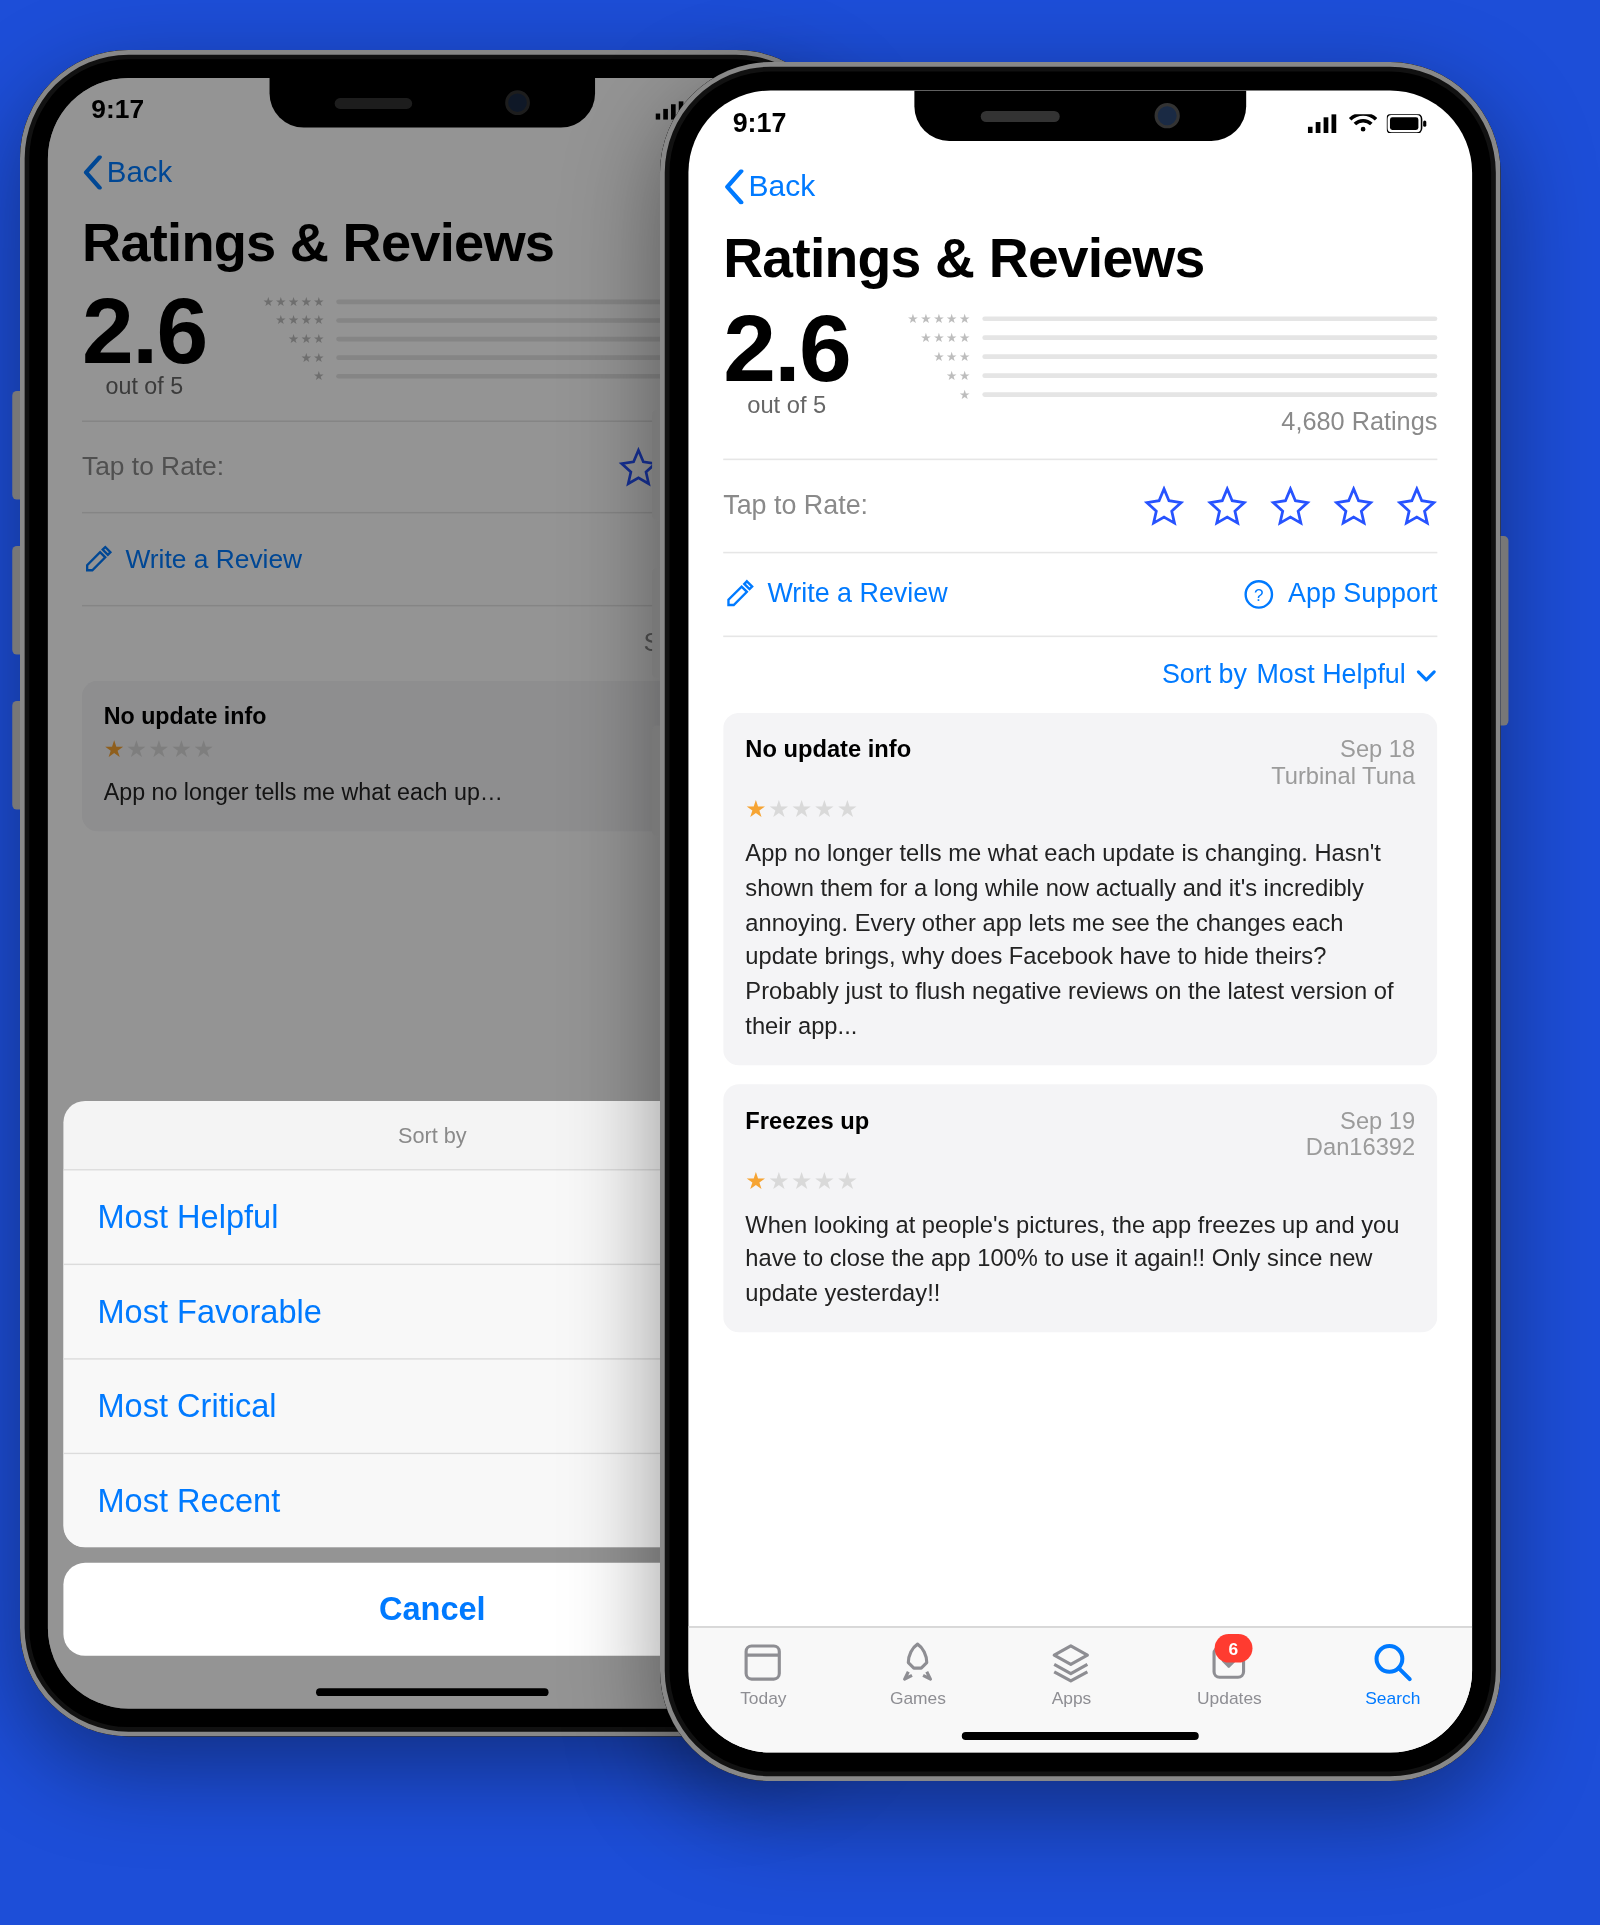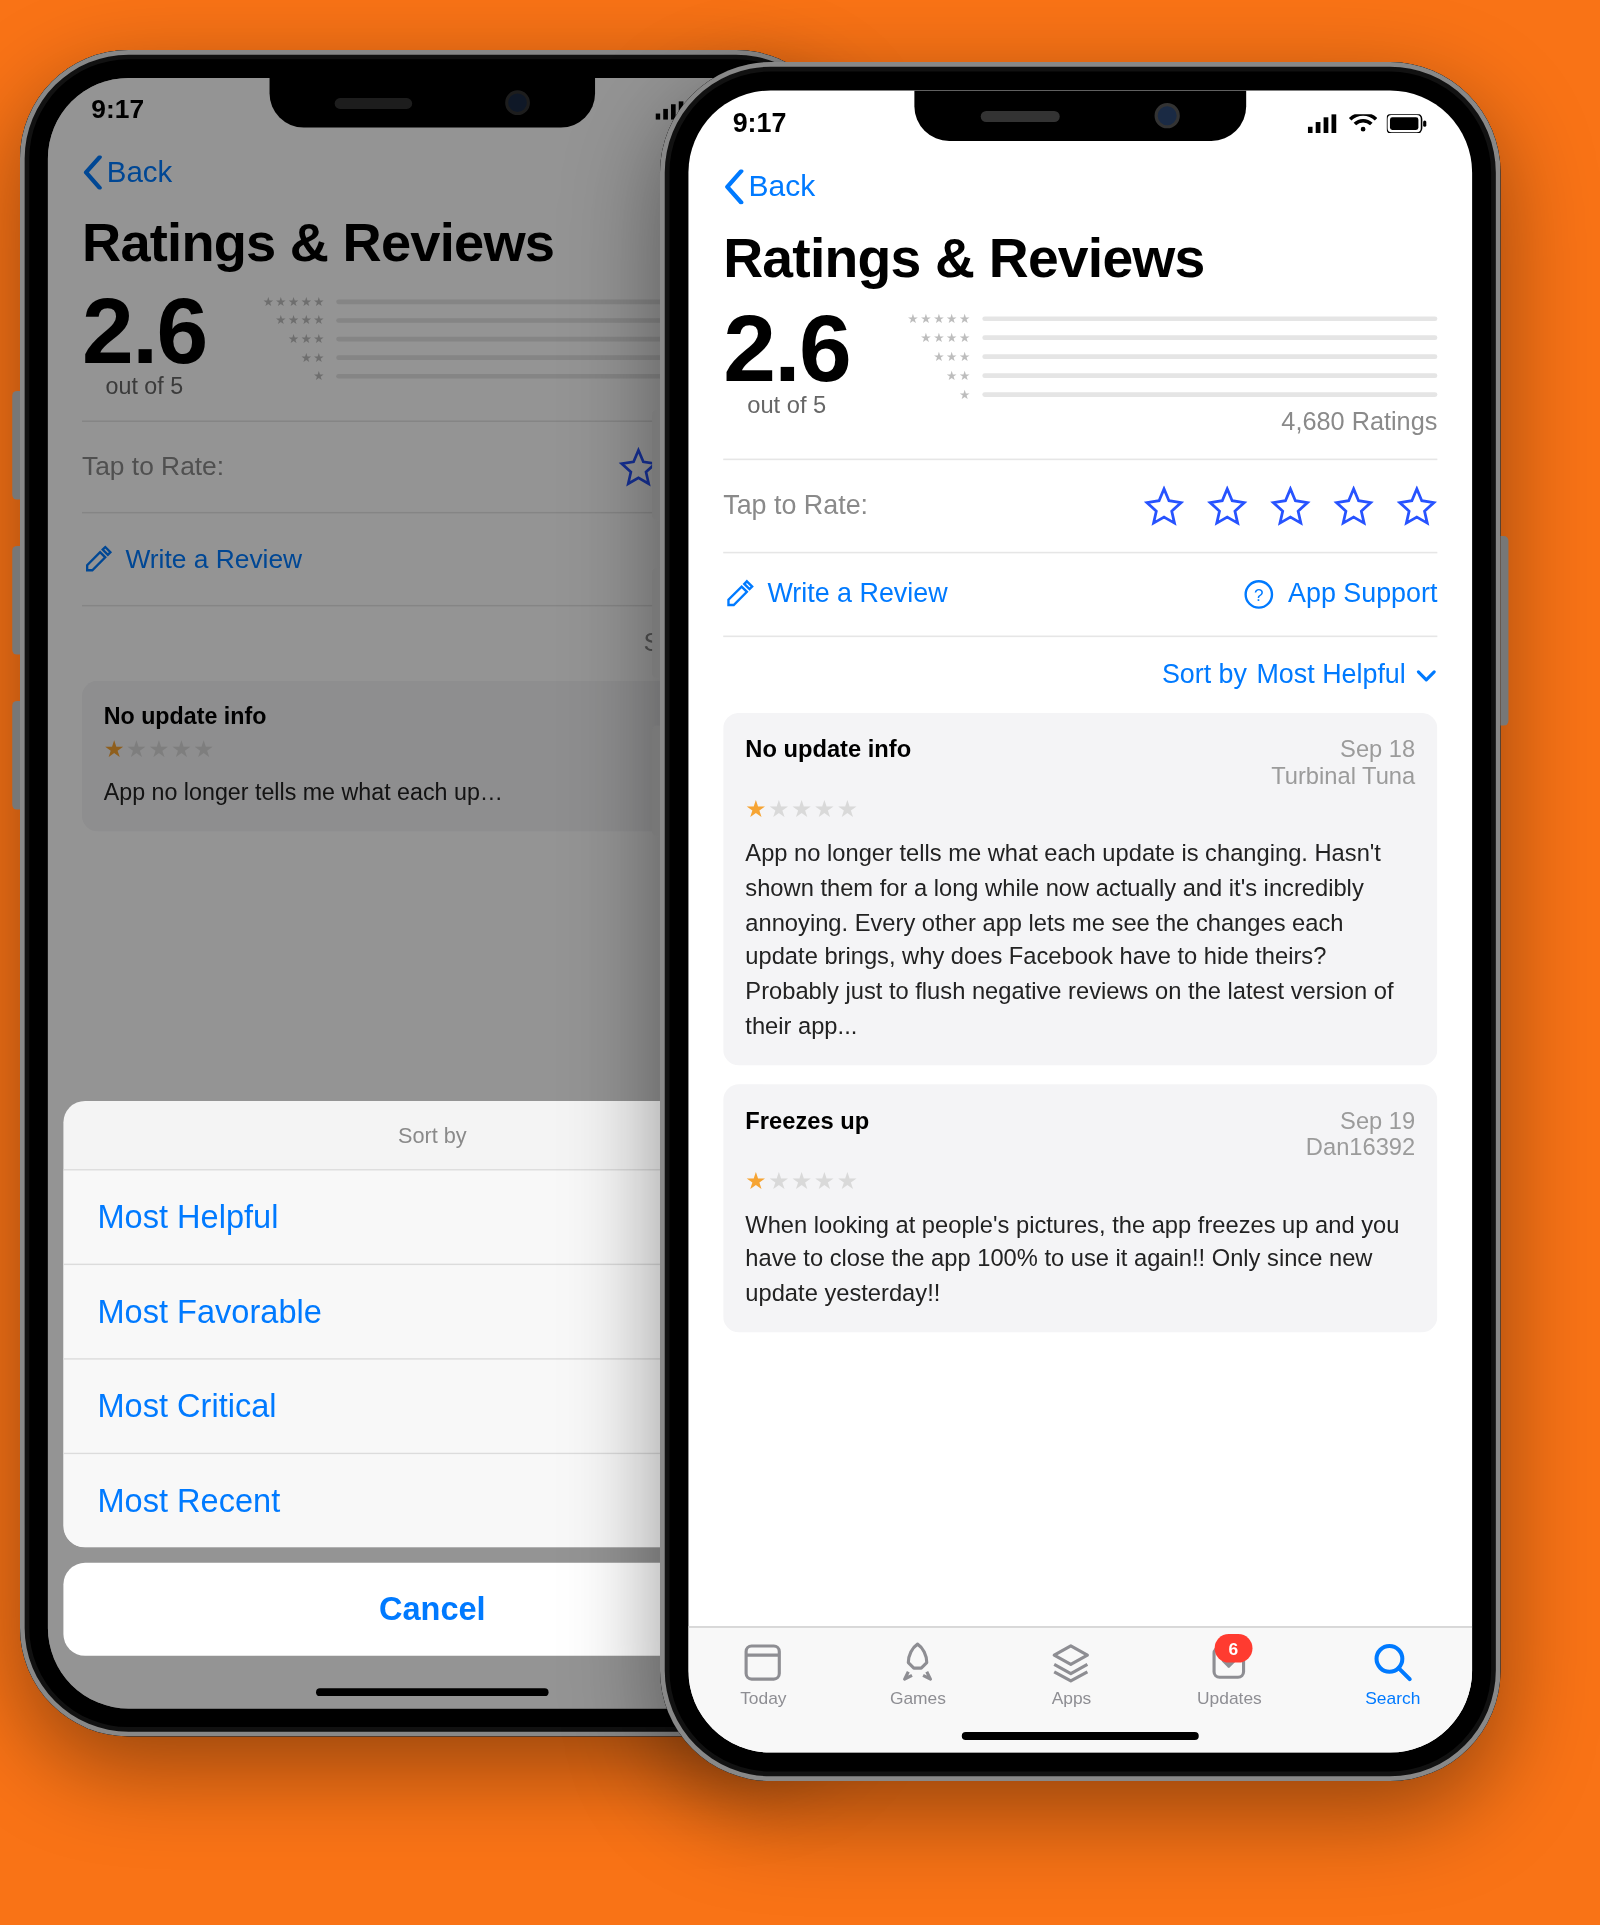--- a/index.html
+++ b/index.html
@@ -1,16 +1,16 @@
 <!DOCTYPE html>
 <html><head>
 <meta charset="utf-8">
 <style>
   html,body{margin:0;padding:0;background:#f2f2f2;font-family:-apple-system,Helvetica Neue,Arial,sans-serif;}
-  .canvas{position:relative;width:1600px;height:1925px;background:#f97316;}
+  .canvas{position:relative;width:1600px;height:1925px;background:#1d4ed8;}
 
   
   .phone{
     position:absolute;
     width:532px;height:1088px;
     border-radius:70px;
     background:#000;
     box-shadow:0 20px 60px rgba(0,0,0,.4), inset 0 0 0 3px #888, inset 0 0 0 6px #111;
     padding:18px;
     box-sizing:border-box;

